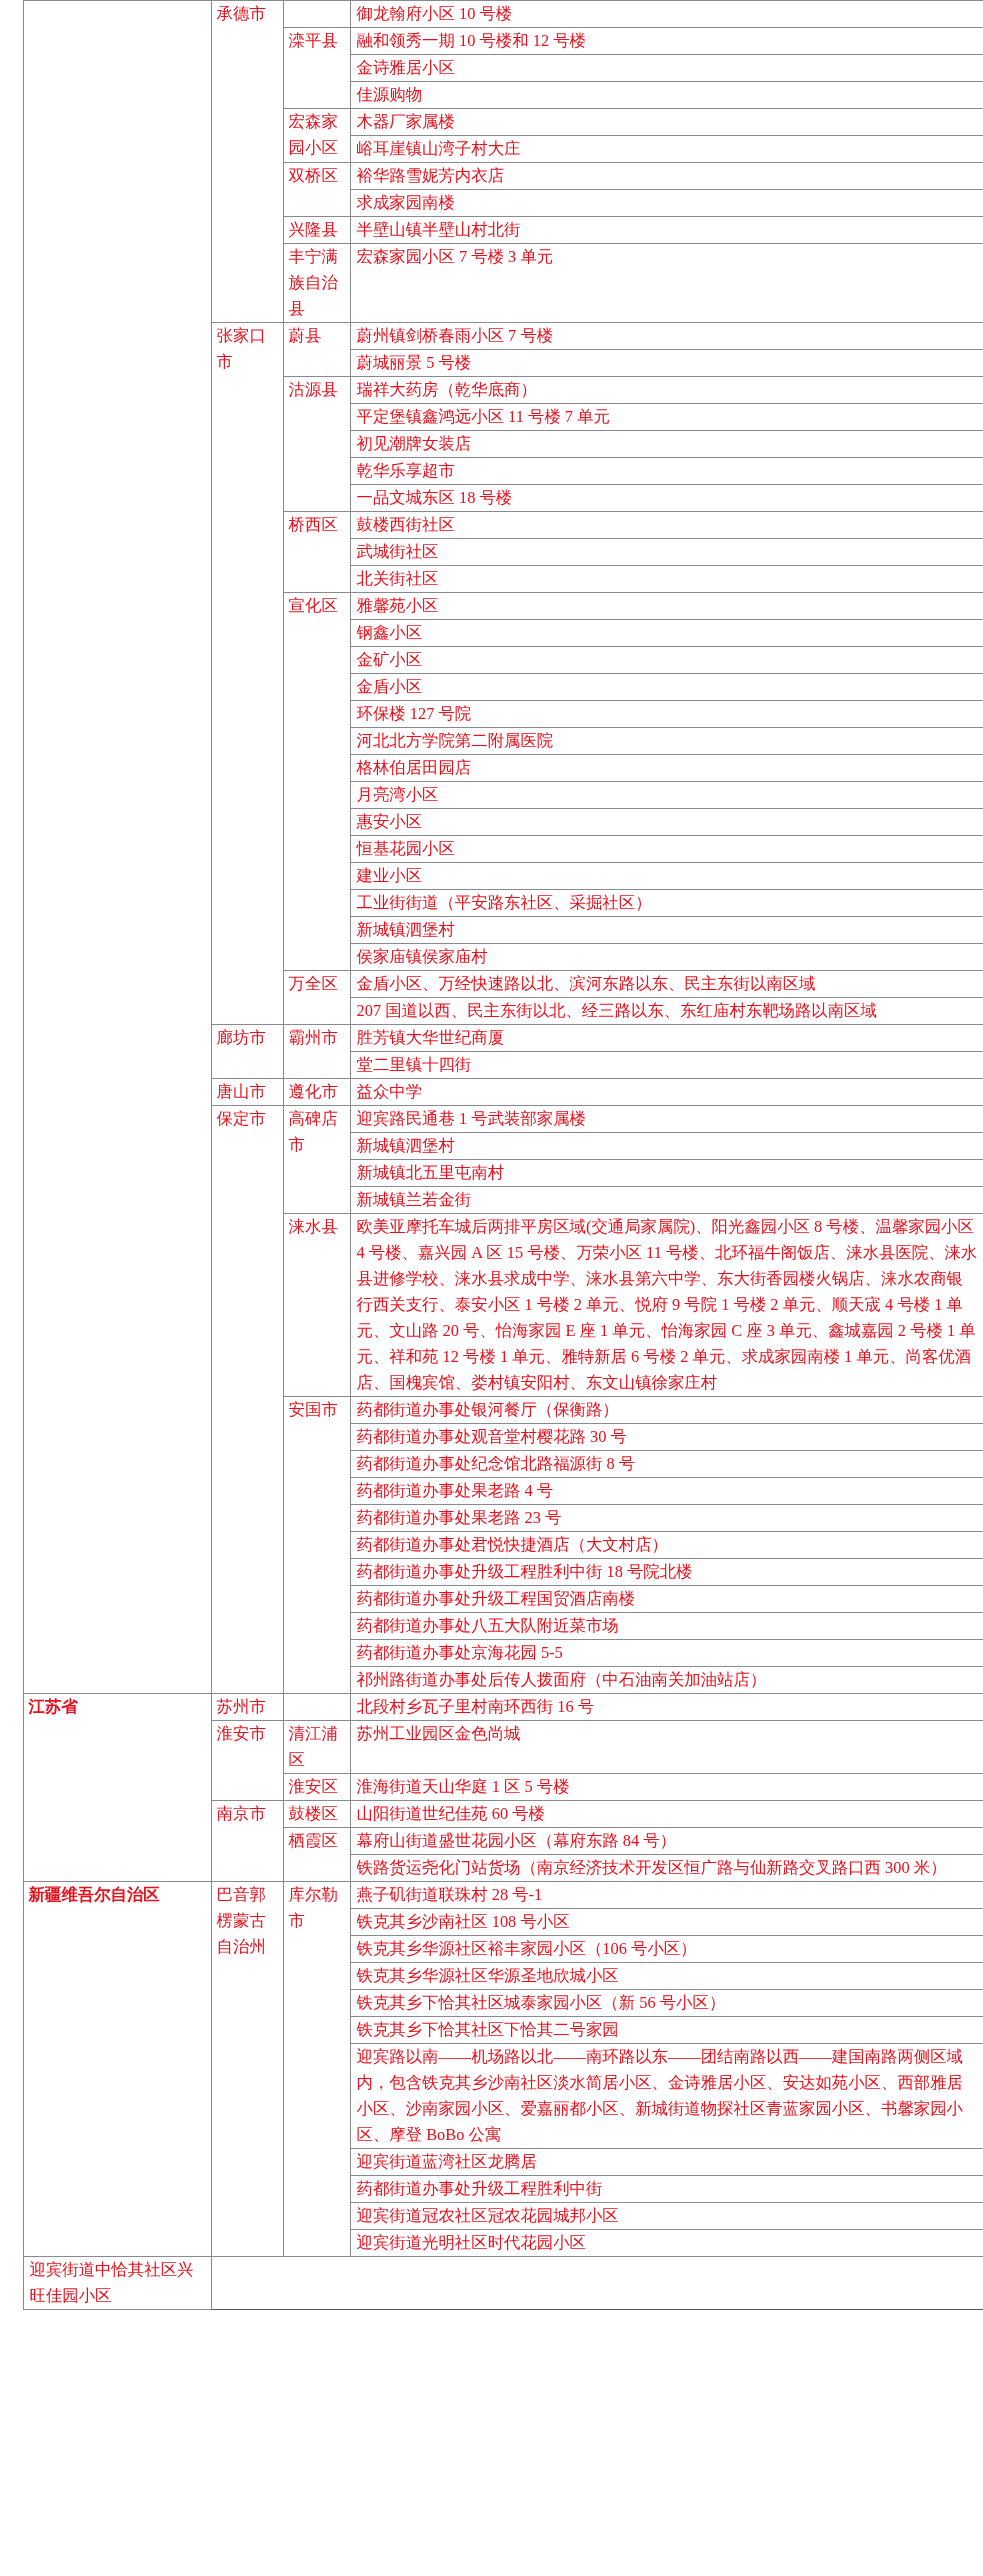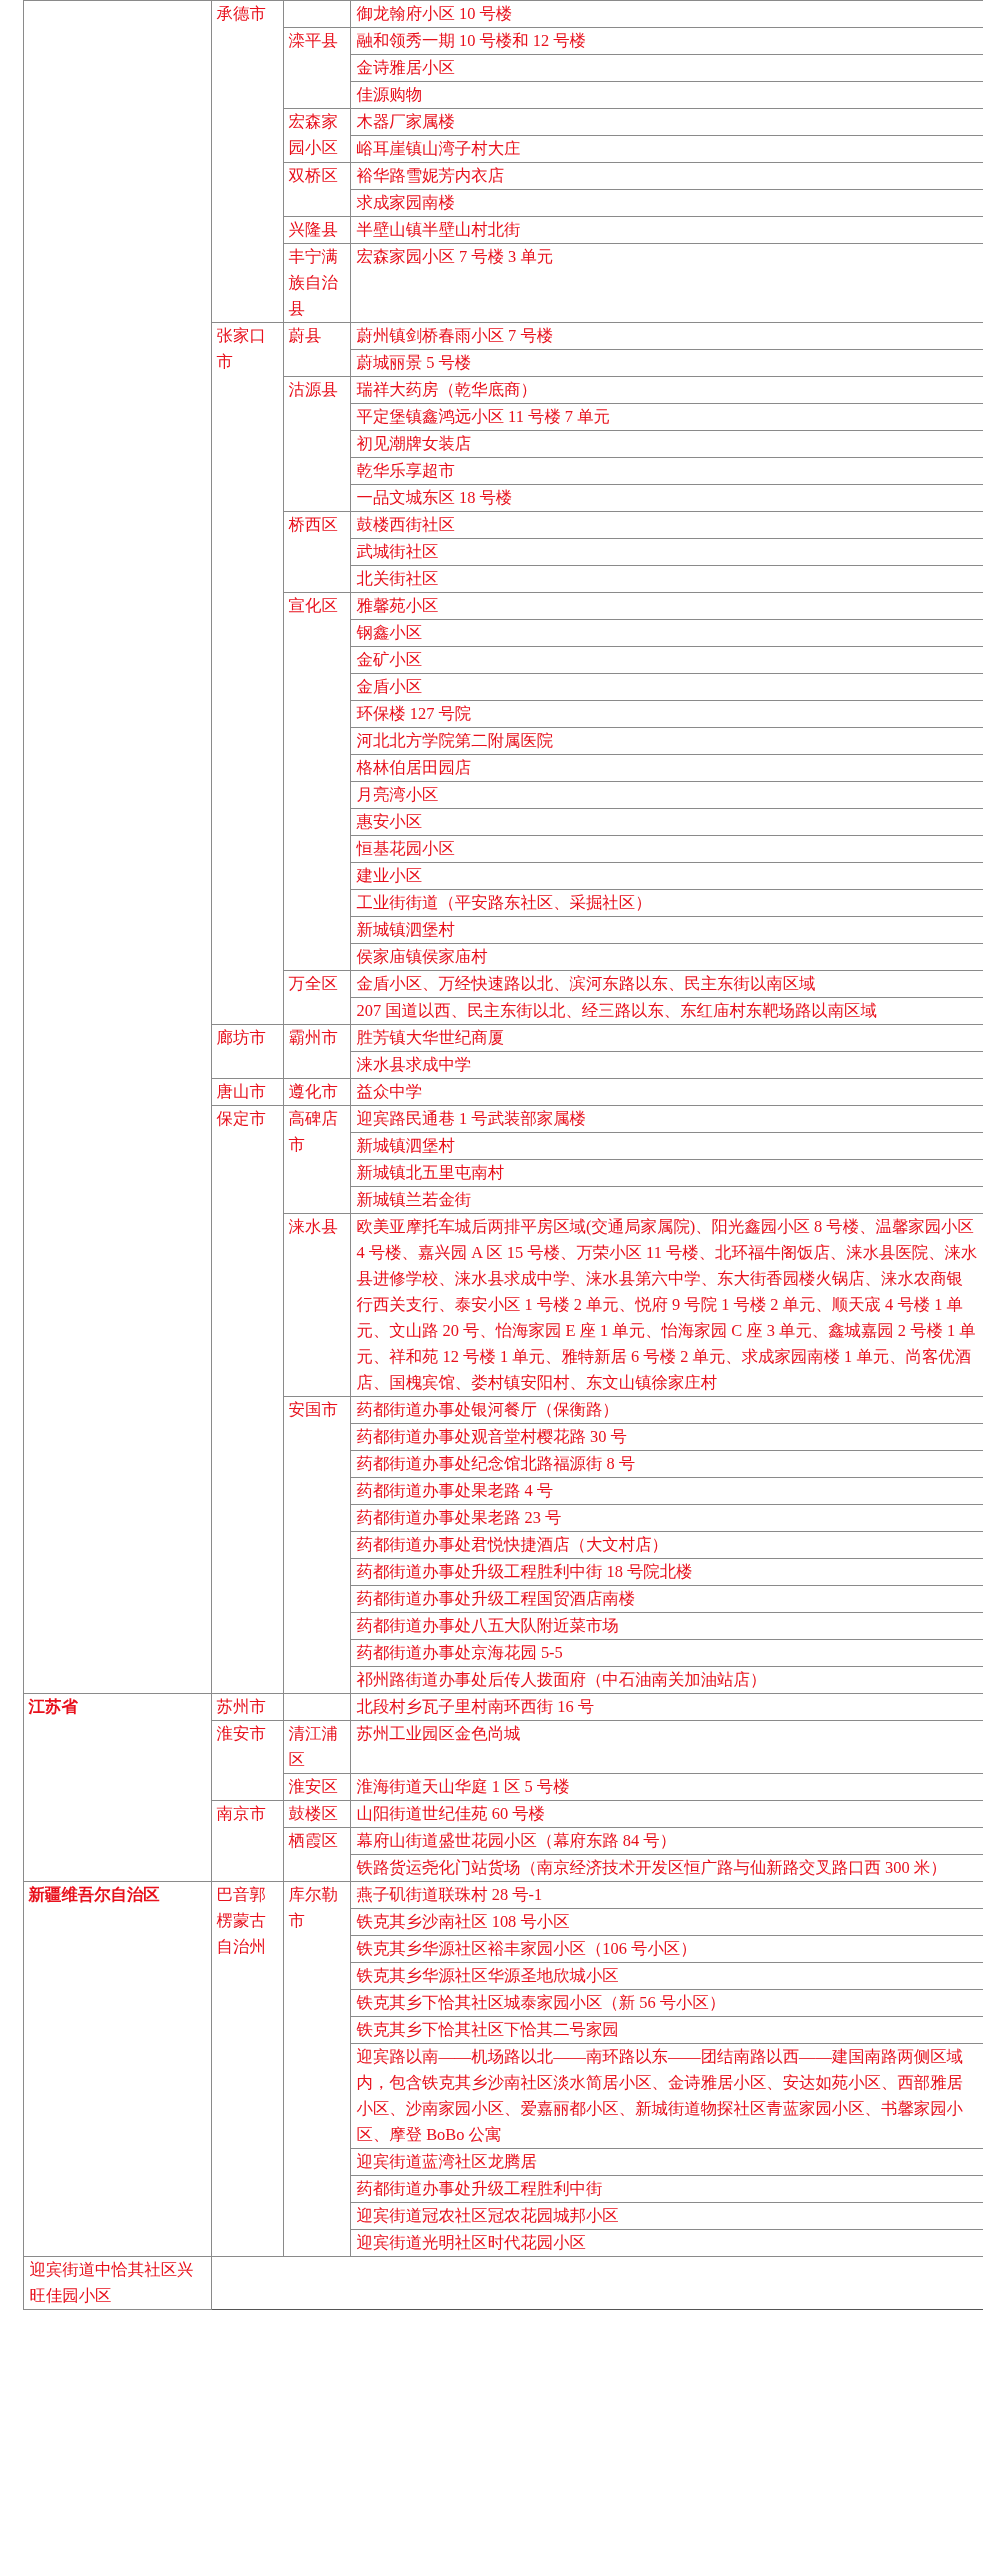--- a/index.html
+++ b/index.html
@@ -158,21 +158,21 @@
       </tr>
       <tr>
         <td class="addr">207 国道以西、民主东街以北、经三路以东、东红庙村东靶场路以南区域</td>
       </tr>
       <tr>
         <td class="name" rowspan="2">廊坊市</td>
         <td class="name" rowspan="2">霸州市</td>
         <td class="addr">胜芳镇大华世纪商厦</td>
       </tr>
       <tr>
-        <td class="addr">涞水县求成中学</td>
+        <td class="addr">堂二里镇十四街</td>
       </tr>
       <tr>
         <td class="name" rowspan="1">唐山市</td>
         <td class="name" rowspan="1">遵化市</td>
         <td class="addr">益众中学</td>
       </tr>
       <tr>
         <td class="name" rowspan="16">保定市</td>
         <td class="name" rowspan="4">高碑店市</td>
         <td class="addr">迎宾路民通巷 1 号武装部家属楼</td>

